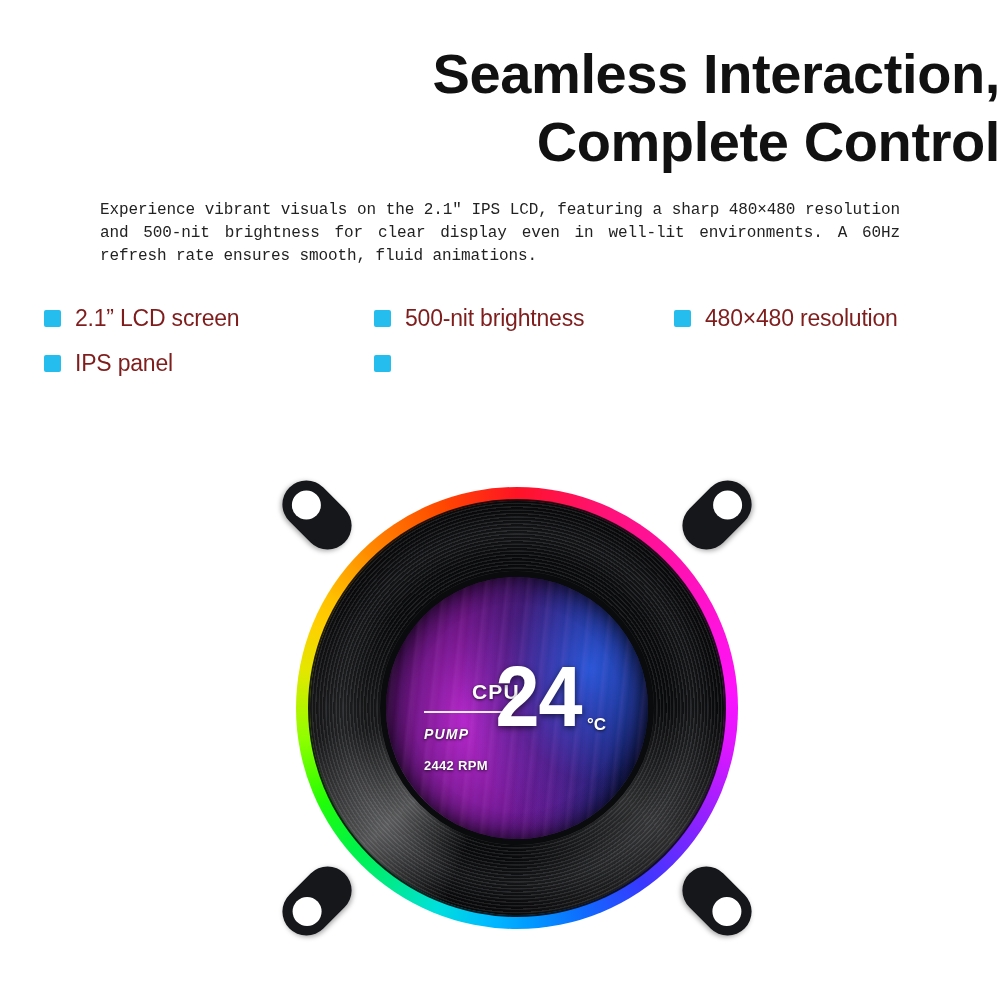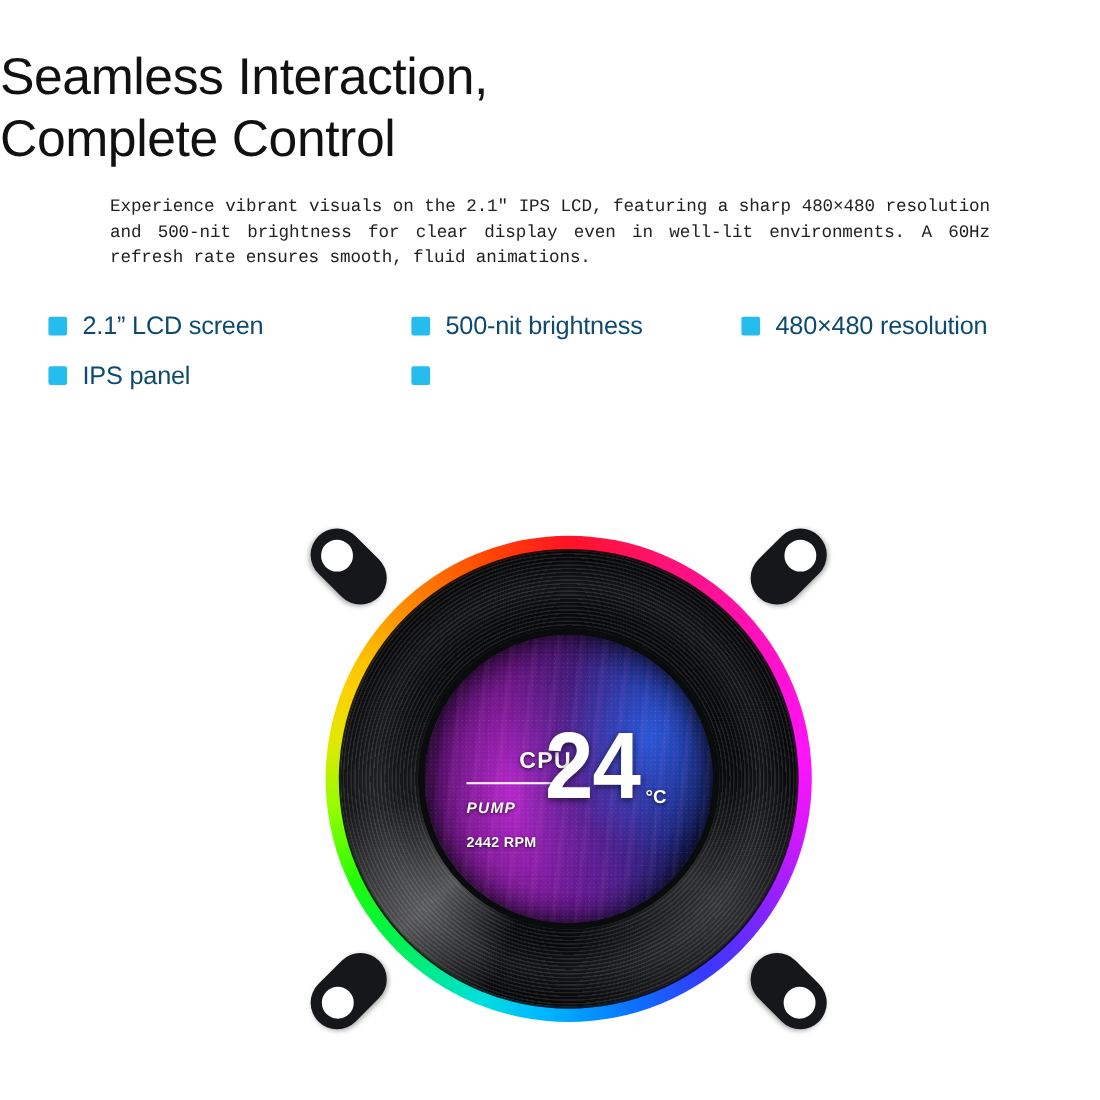--- a/index.html
+++ b/index.html
@@ -11,23 +11,23 @@
     width: 1000px;
     height: 1000px;
     font-family: "Liberation Sans", sans-serif;
     color: #1a1a1a;
     overflow: hidden;
     position: relative;
   }
 
   
   .headline {
-    text-align: left;
-    font-size: 47px;
-    font-weight: normal;
+    text-align: right;
+    font-size: 56px;
+    font-weight: bold;
     line-height: 1.22;
     letter-spacing: -0.4px;
     color: #111111;
     padding-top: 40px;
   }
   .headline .line { display: block; }
 
   
   .paragraph {
     width: 800px;
@@ -48,21 +48,21 @@
     margin: 36px auto 0 44px;
     display: grid;
     grid-template-columns: 330px 300px auto;
     grid-row-gap: 18px;
     align-items: center;
   }
   .feature {
     display: flex;
     align-items: center;
     font-size: 23px;
-    color: #0c4a6e;
+    color: #7f1d1d;
     letter-spacing: -0.2px;
     white-space: nowrap;
   }
   .marker {
     width: 17px;
     height: 17px;
     background: #25BCEE;
     border-radius: 2px;
     margin-right: 14px;
     flex: none;

